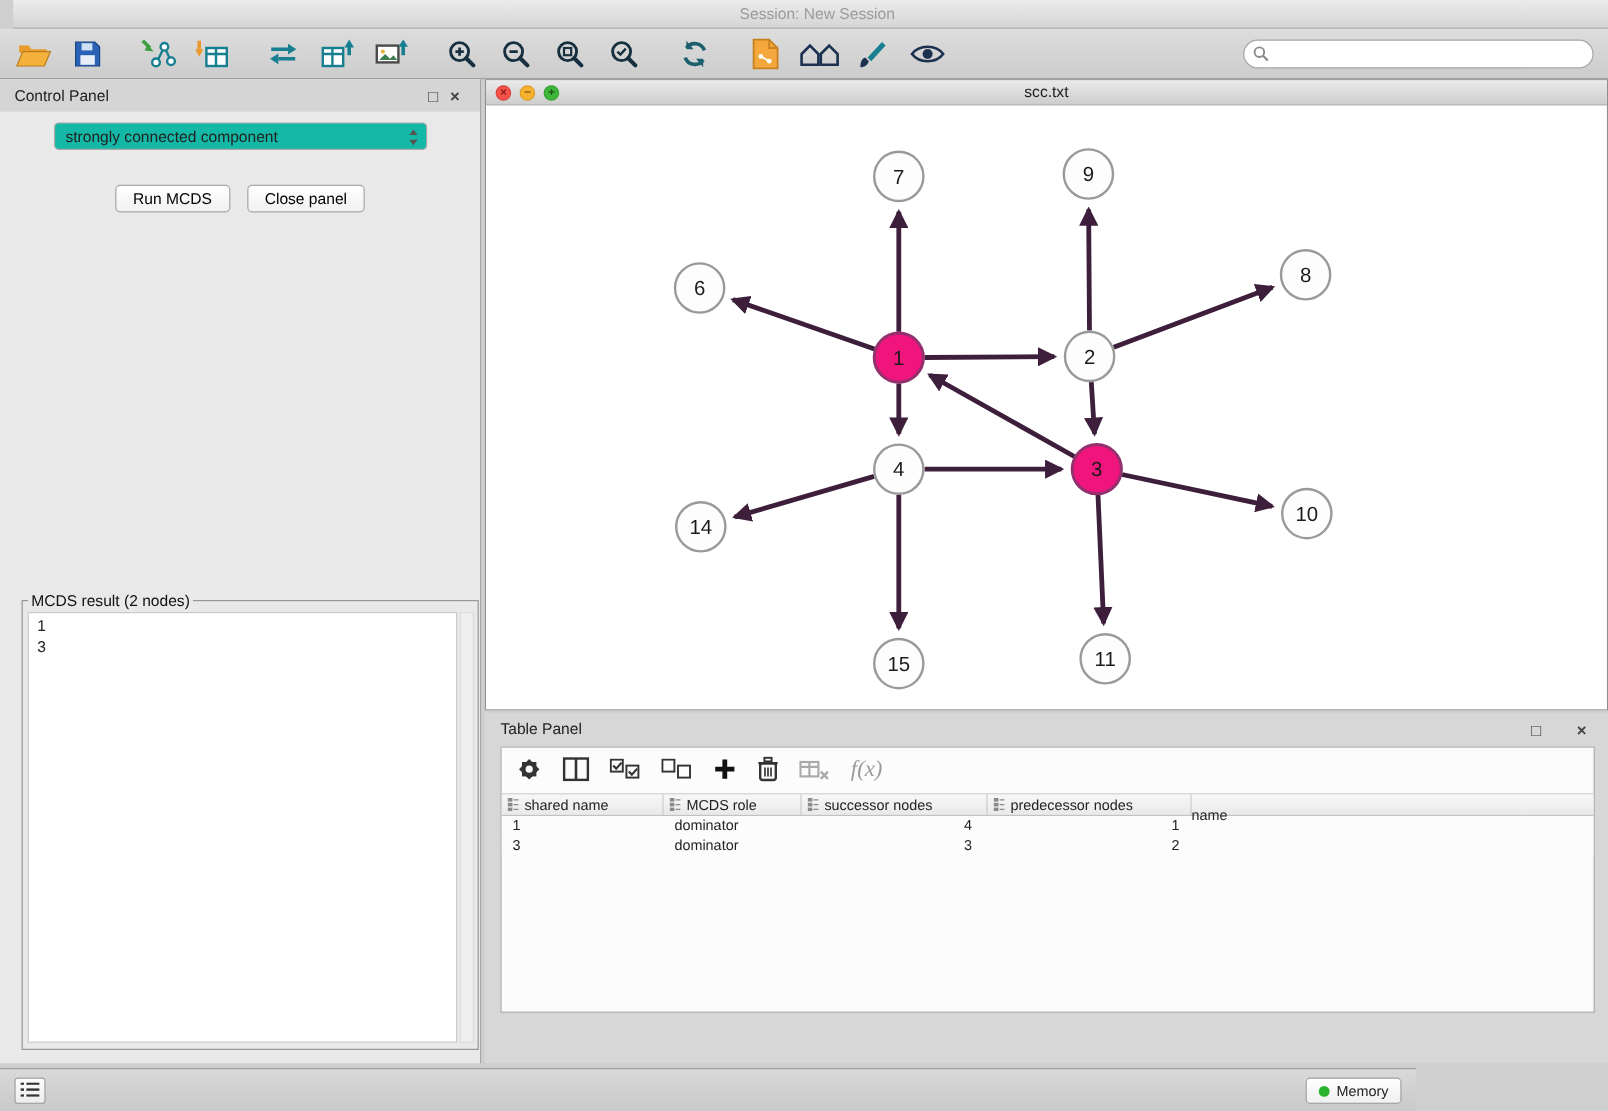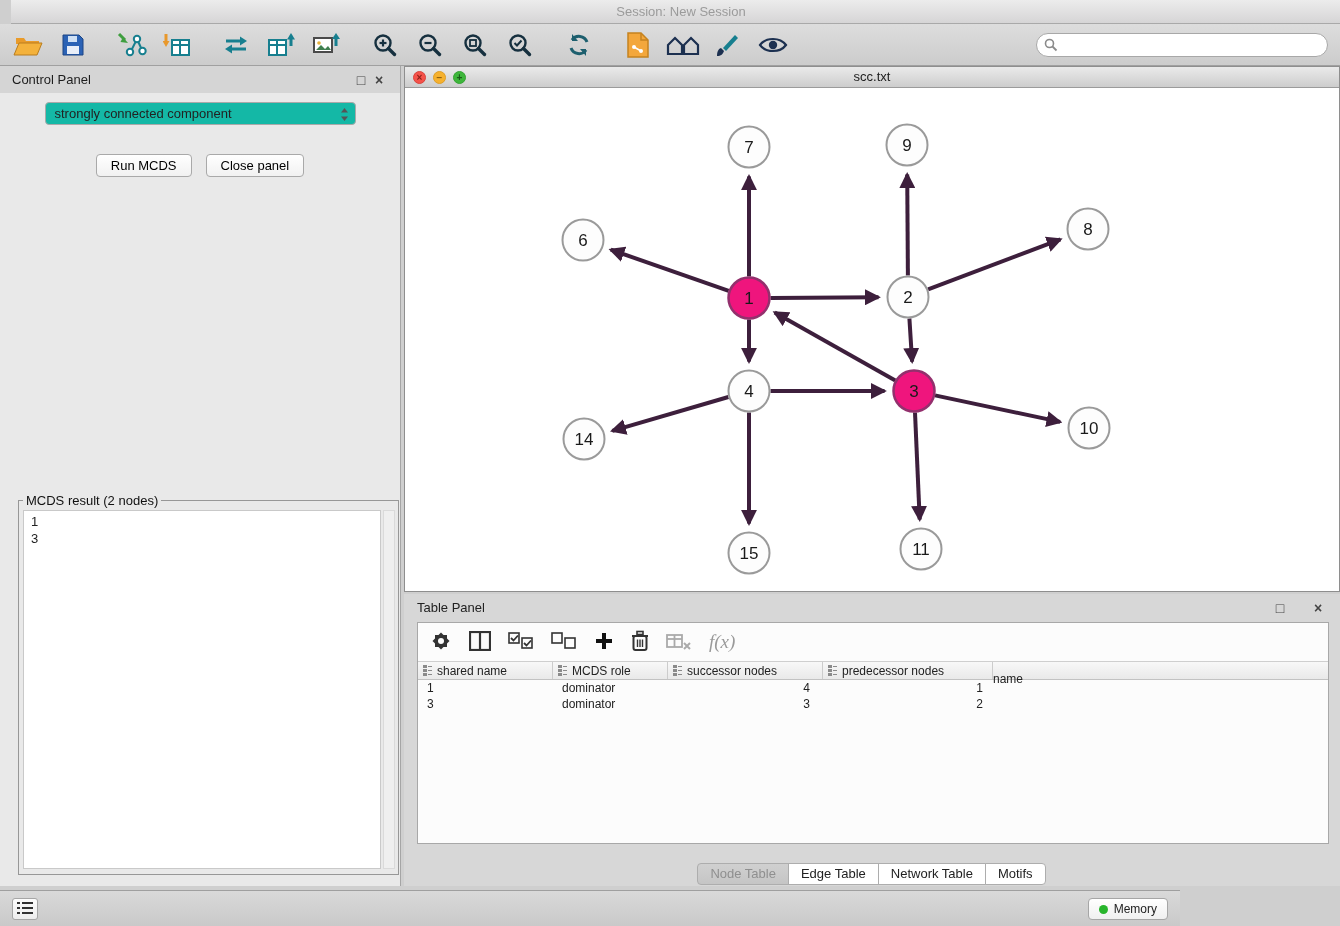--- a/index.html
+++ b/index.html
@@ -518,26 +518,20 @@
         </div>
         <div class="trow">
           <div class="tcell col0">3</div>
           <div class="tcell col1">dominator</div>
           <div class="tcell col2">3</div>
           <div class="tcell col3">2</div>
           <div class="tcell col4">3</div>
         </div>
       </div>
   </div>
-  <div class="table-tabs">
-    <span class="ttab active">Node Table</span>
-    <span class="ttab">Edge Table</span>
-    <span class="ttab">Network Table</span>
-    <span class="ttab">Motifs</span>
-  </div>
 </div>
 
 <div class="status-bar">
   <span class="list-btn">
     <span>
       <svg width="16" height="12" viewBox="0 0 16 12">
           <g fill="#333">
             <rect x="0" y="0" width="3" height="2"></rect>
             <rect x="5" y="0" width="11" height="2"></rect>
             <rect x="0" y="5" width="3" height="2"></rect>

